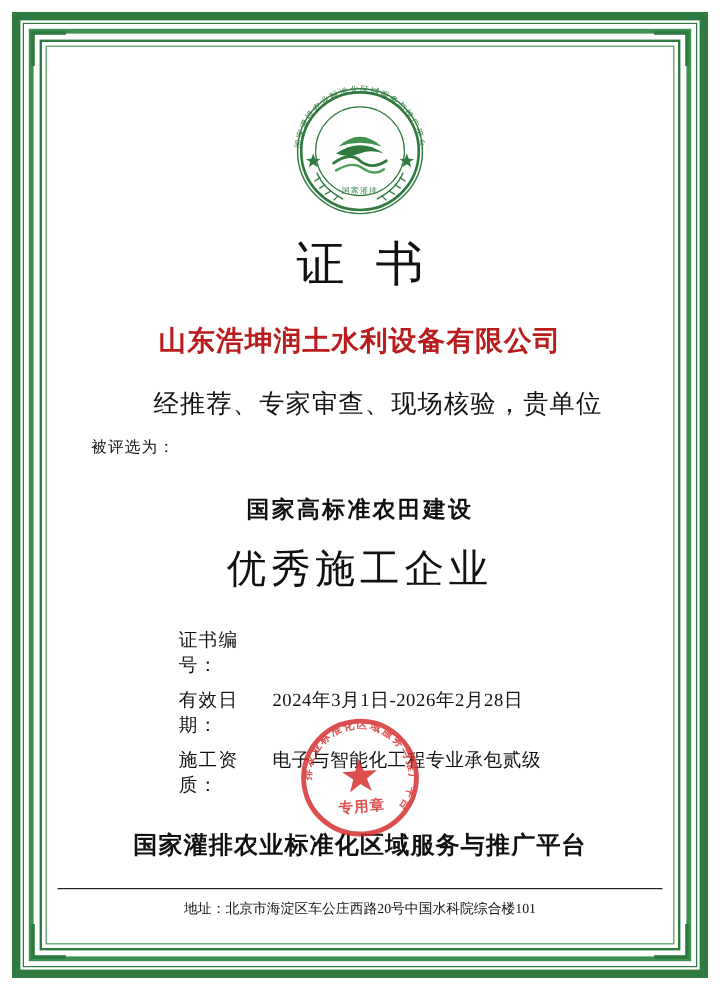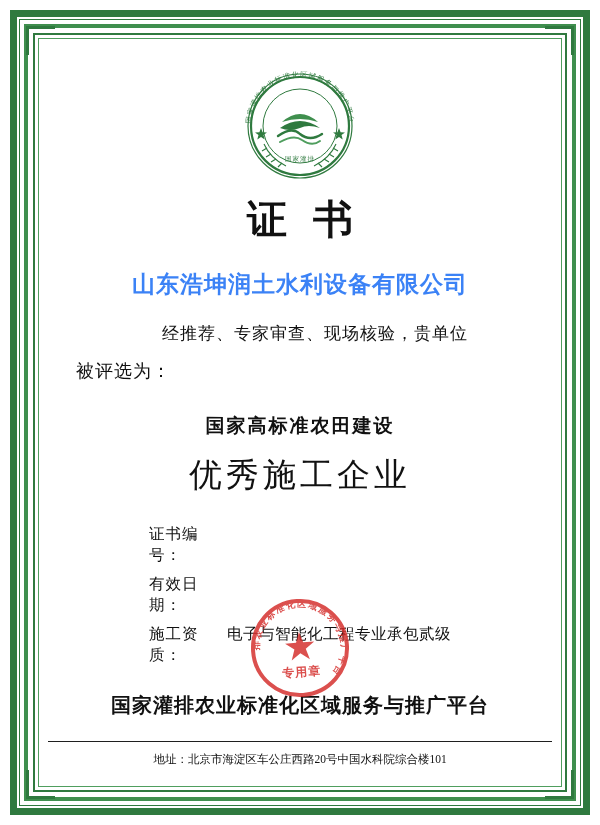--- a/index.html
+++ b/index.html
@@ -101,48 +101,48 @@
     width: 120px;
     height: 120px;
     position: relative;
   }
 
   
   .cert-title {
     margin-top: 6px;
     font-family: "Liberation Serif", serif;
     font-size: 40px;
-    font-weight: bold;
+    font-weight: normal;
     letter-spacing: 26px;
     text-indent: 26px;
     color: #111111;
   }
 
   
   .company-name {
     margin-top: 22px;
     font-size: 23px;
     font-weight: bold;
-    color: #3b82f6;
+    color: #b91c1c;
     letter-spacing: 1px;
   }
 
   
   .body-line-1 {
     margin-top: 22px;
-    font-size: 17px;
+    font-size: 21px;
     color: #111111;
     letter-spacing: 1px;
     text-align: center;
     padding-left: 30px;
     font-family: Liberation Mono, monospace;
   }
   .body-line-2 {
     margin-top: 14px;
-    font-size: 18px;
+    font-size: 13px;
     color: #111111;
     letter-spacing: 1px;
     text-align: left;
     padding-left: 28px;
   }
 
   
   .award-sub {
     margin-top: 30px;
     font-size: 19px;
@@ -291,20 +291,21 @@
     <div class="award-sub">国家高标准农田建设</div>
     <div class="award-main">优秀施工企业</div>
 
     
     <div class="details">
       <div class="detail-row">
         <div class="detail-label">证书编号：</div>
       </div>
       <div class="detail-row">
         <div class="detail-label">有效日期：</div>
+        <div class="detail-value">2024年3月1日-2026年2月28日</div>
       </div>
       <div class="detail-row">
         <div class="detail-label">施工资质：</div>
         <div class="detail-value">电子与智能化工程专业承包贰级</div>
       </div>
     </div>
 
     
     <div class="issuer">国家灌排农业标准化区域服务与推广平台</div>
 

